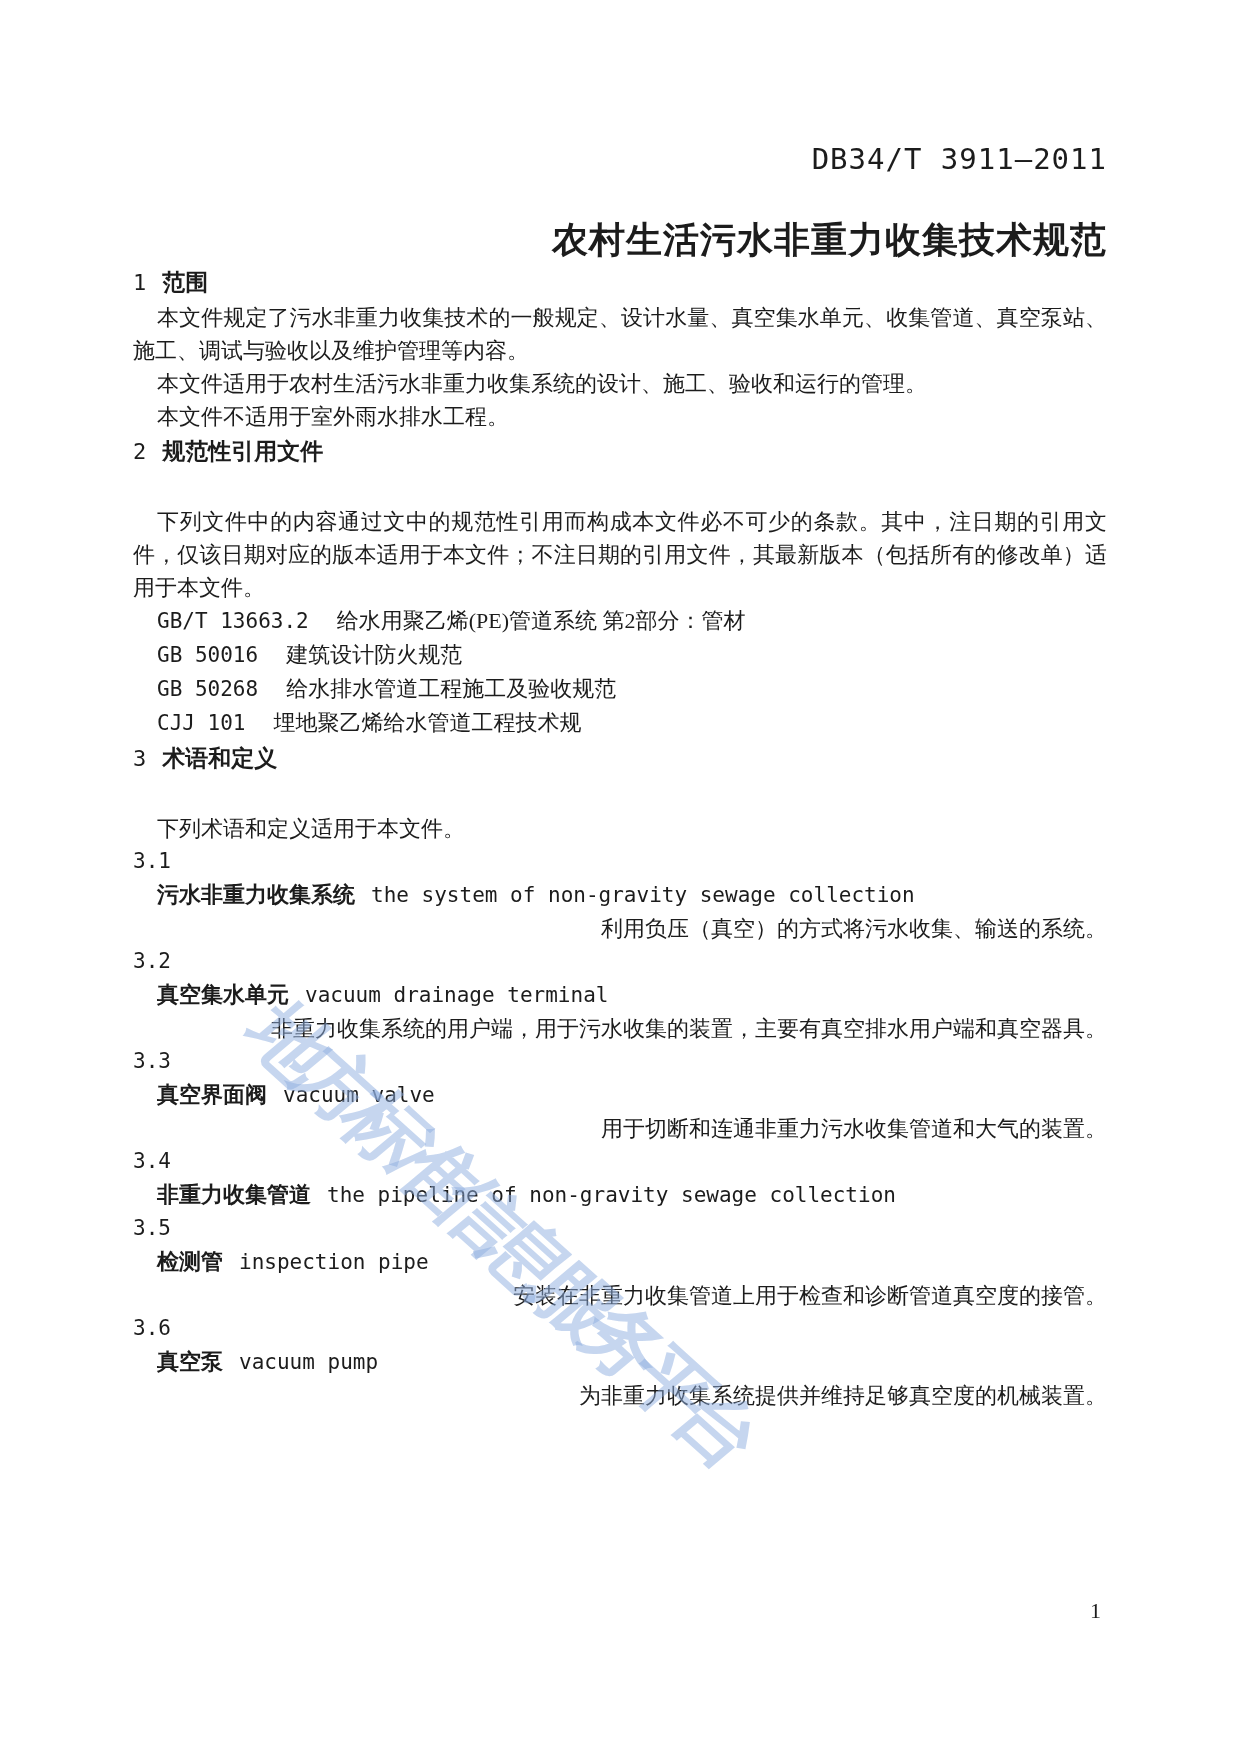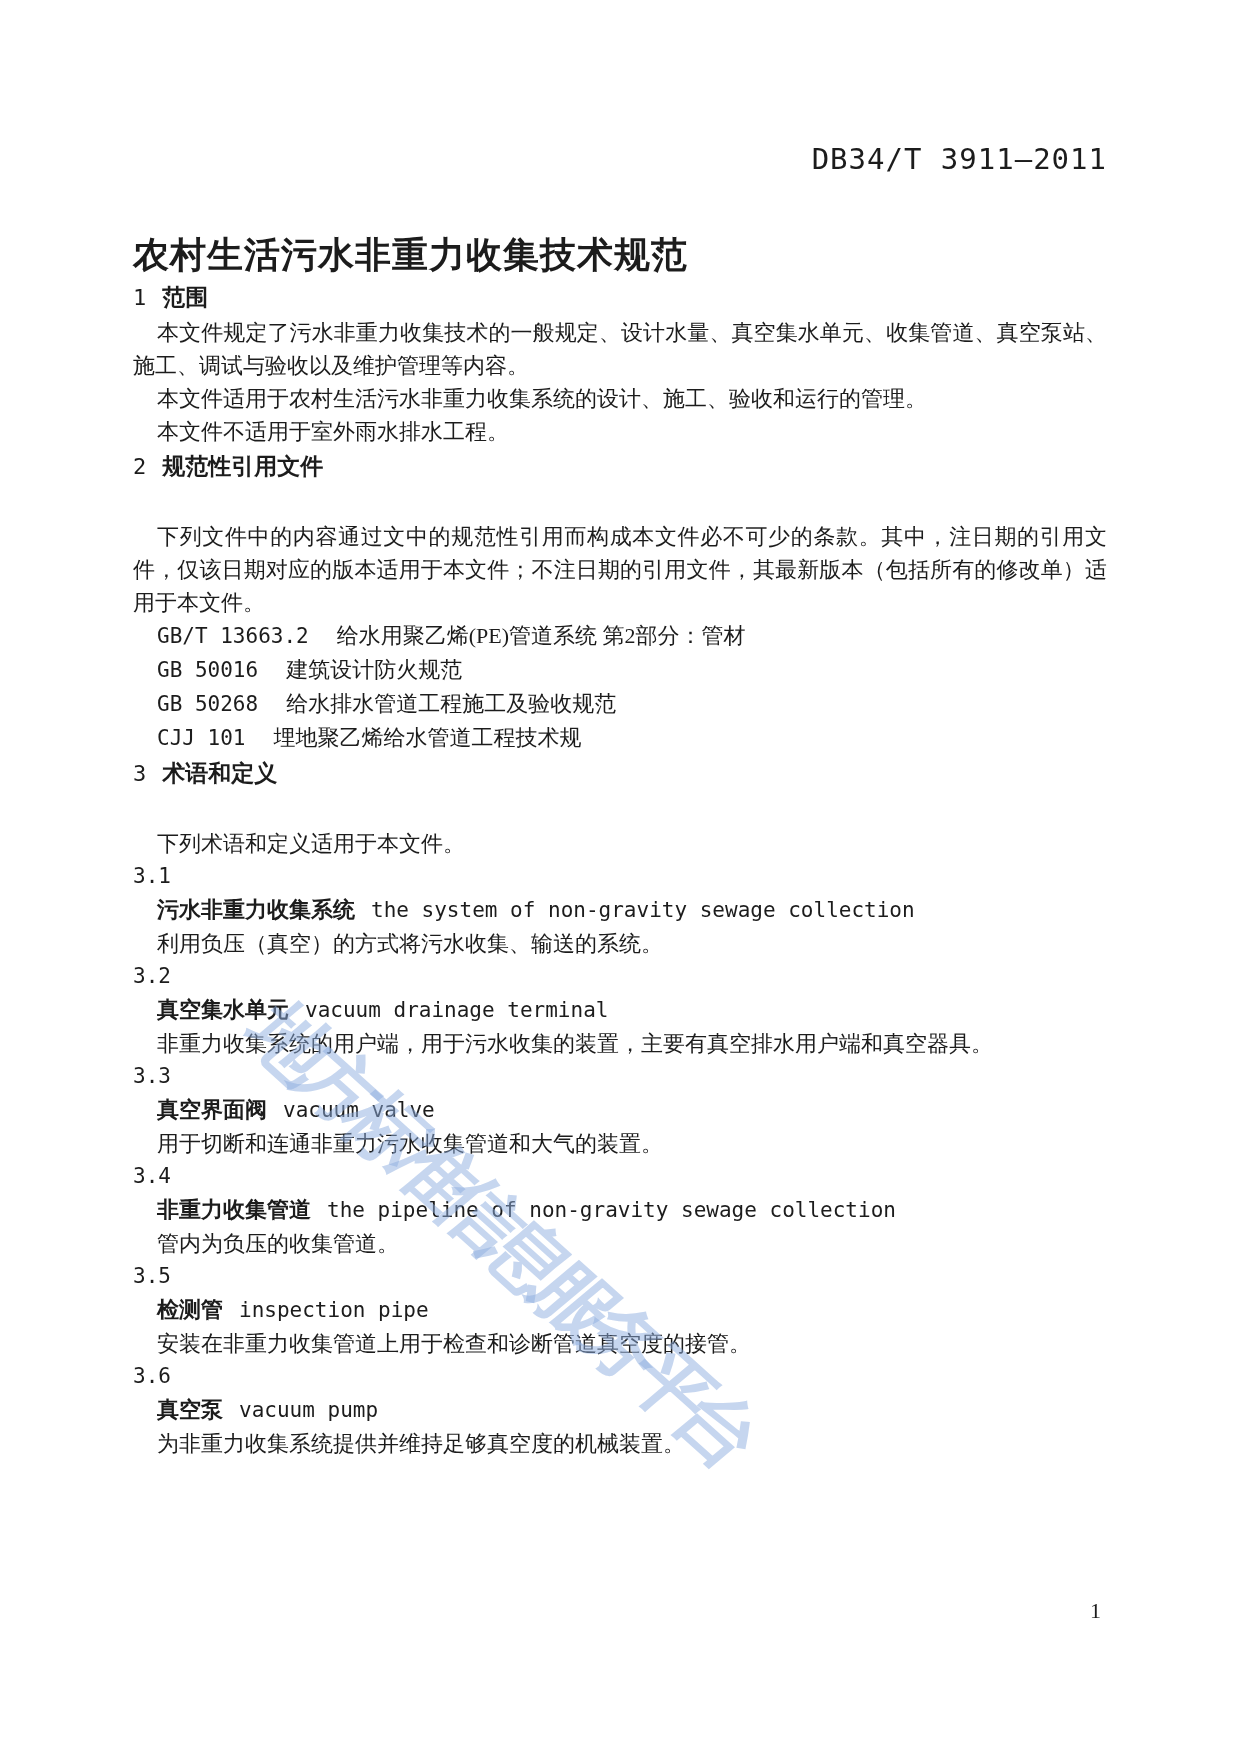--- a/index.html
+++ b/index.html
@@ -33,22 +33,22 @@
   }
   .doc-header {
     margin-top:146px;
     text-align:right;
     font-family:"DejaVu Sans Mono", monospace;
     font-size:29px;
     line-height:27px;
     letter-spacing:1px;
   }
   .doc-title {
-    margin:58px 0 0 0;
-    text-align:left;
+    margin:43px 0 0 0;
+    text-align:right;
     font-family:"Liberation Sans", sans-serif;
     font-weight:bold;
     font-size:36px;
     line-height:48px;
     letter-spacing:1px;
   }
   h2.sec-h {
     margin:0;
     font-family:"Liberation Sans", sans-serif;
     font-weight:bold;
@@ -102,20 +102,21 @@
     margin-right:16px;
   }
   .term-en {
     font-family:"DejaVu Sans Mono", monospace;
     font-size:21px;
   }
   .term-def {
     font-size:22px;
     line-height:33px;
     text-indent:24px;
+    text-align:right;
   }
   .page-footer {
     position:absolute;
     top:1598px; right:140px;
     z-index:2;
     font-size:22px;
     line-height:26px;
   }
 </style>
 </head>
@@ -189,21 +190,20 @@
           <span class="term-zh">真空界面阀</span><span class="term-en">vacuum valve</span>
         </div>
         <div class="term-def">用于切断和连通非重力污水收集管道和大气的装置。</div>
       </div>
 
       <div class="term-block">
         <div class="term-num">3.4</div>
         <div class="term-line">
           <span class="term-zh">非重力收集管道</span><span class="term-en">the pipeline of non-gravity sewage collection</span>
         </div>
-        <div class="term-def">管内为负压的收集管道。</div>
       </div>
 
       <div class="term-block">
         <div class="term-num">3.5</div>
         <div class="term-line">
           <span class="term-zh">检测管</span><span class="term-en">inspection pipe</span>
         </div>
         <div class="term-def">安装在非重力收集管道上用于检查和诊断管道真空度的接管。</div>
       </div>
 

